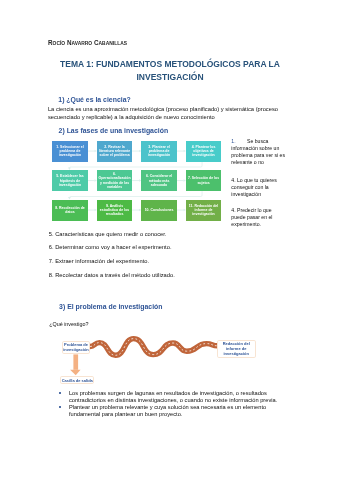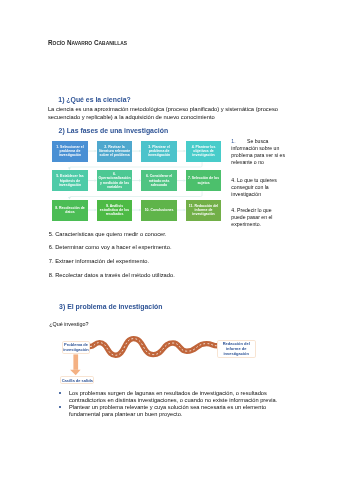--- a/index.html
+++ b/index.html
@@ -31,20 +31,21 @@
 
   .bullets{position:absolute;font-size:5.7px;color:#111;line-height:6.9px;}
   .bdot{position:absolute;width:1.6px;height:1.6px;background:#2E5395;border-radius:50%;}
 </style>
 </head>
 <body>
 
 <div class="page">
 
   <div class="author" id="author">R<span class="sc">OCÍO</span> N<span class="sc">AVARRO</span> C<span class="sc">ABANILLAS</span></div>
+  <div class="title">TEMA 1: FUNDAMENTOS METODOLÓGICOS PARA LA INVESTIGACIÓN</div>
 
   <div class="h2" style="left:58.3px;top:96px">1)  ¿Qué es la ciencia?</div>
   <div class="para" style="left:47.9px;top:106px;width:232px">La ciencia es una aproximación metodológica (proceso planificado) y sistemática (proceso secuenciado y replicable) a la adquisición de nuevo conocimiento</div>
 
   <div class="h2" style="left:58.6px;top:126.5px">2)  Las fases de una investigación</div>
 
   <svg class="fc" width="339" height="480" style="pointer-events:none">
     <g id="conn" stroke="#DCEFEC" stroke-width="0.75" fill="#DCEFEC">
         <line x1="87.5" y1="151.05" x2="94.69999999999999" y2="151.05" stroke-width="0.9"></line>
         <polygon points="94.5,149.75 97,151.05 94.5,152.35000000000002" stroke="none"></polygon>

